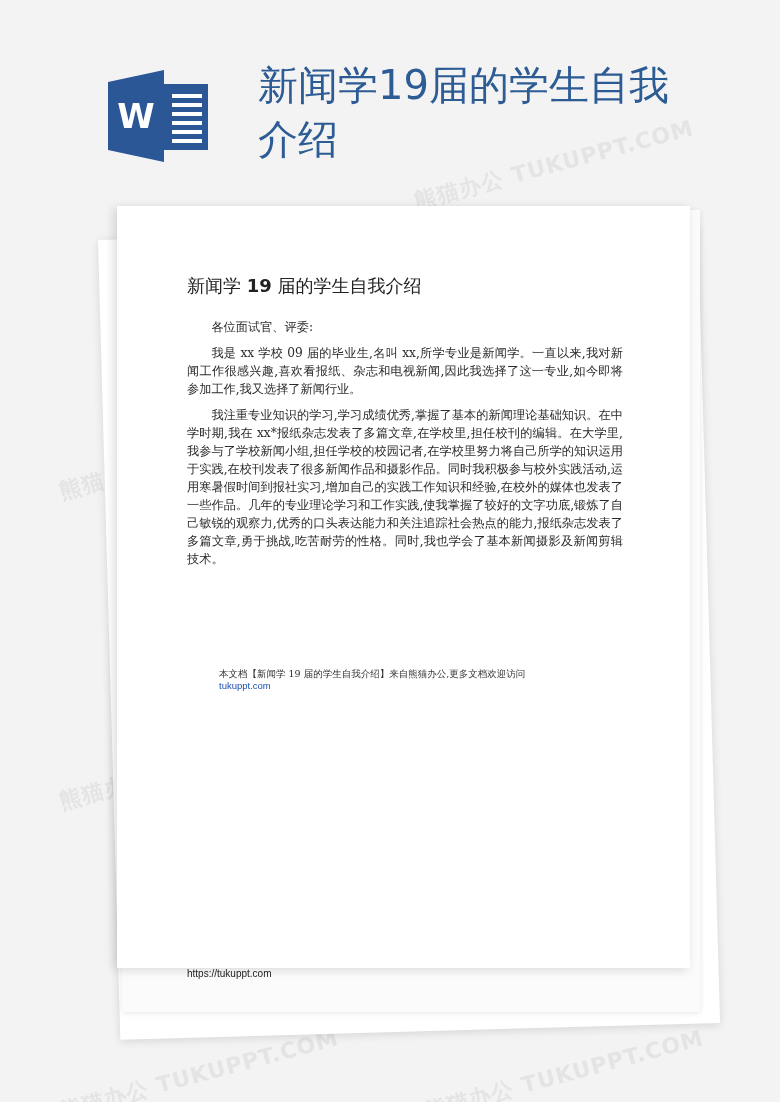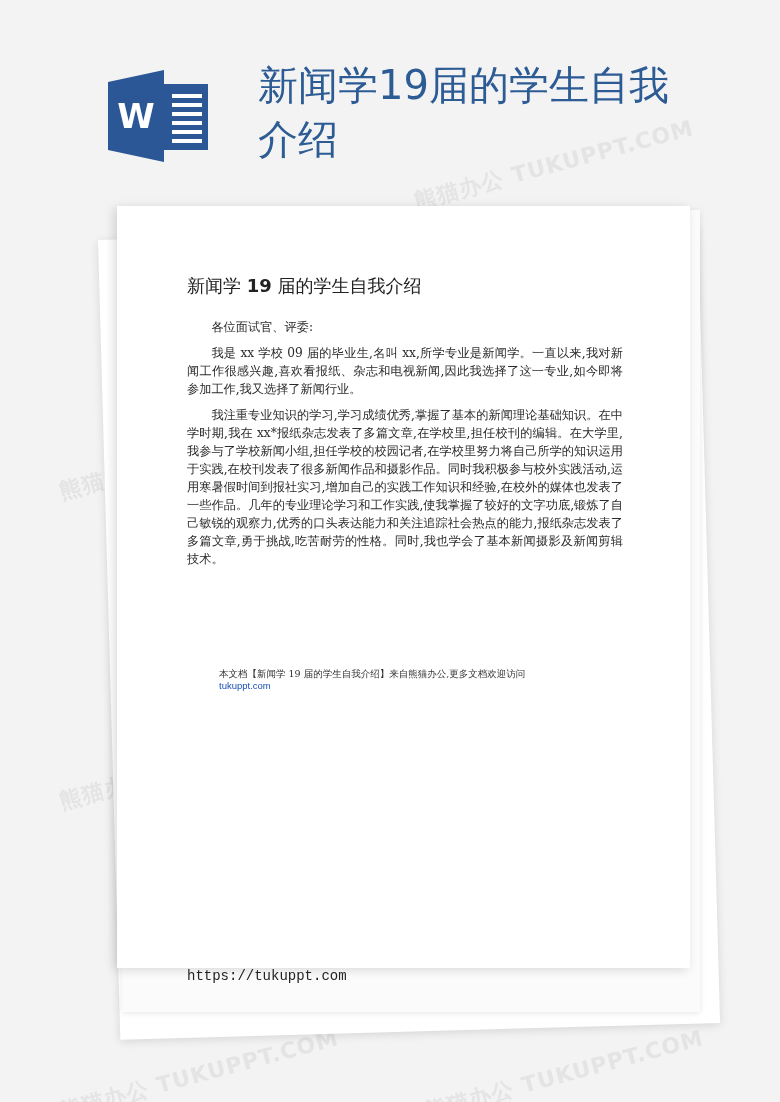--- a/index.html
+++ b/index.html
@@ -41,22 +41,22 @@
   .body-text {
     position:absolute; left:70px; top:112px; width:436px;
     font-size:12.2px; line-height:18px; color:#2b2b2b;
   }
   .body-text p { margin:0 0 8px 0; text-indent:2em; text-align:justify; }
   .footer-note {
     position:absolute; left:70px; top:462px; font-size:9.5px; color:#333; line-height:12px;margin-left:32px;
   }
   .footer-link { color:#1a4fb5; font-family:"Liberation Sans", sans-serif; }
   .page-url {
-    position:absolute; left:70px; top:762px; font-size:14px; color:#222;
-    font-family:Liberation Mono, monospace;
+    position:absolute; left:70px; top:762px; font-size:10px; color:#222;
+    font-family:Liberation Sans, sans-serif;
   }
 </style>
 </head>
 <body>
 
 <div class="watermark" style="left:410px;top:150px;">熊猫办公 TUKUPPT.COM</div>
 <div class="watermark" style="left:55px;top:440px;">熊猫办公 TUKUPPT.COM</div>
 <div class="watermark" style="left:420px;top:430px;">熊猫办公 TUKUPPT.COM</div>
 <div class="watermark" style="left:55px;top:750px;">熊猫办公 TUKUPPT.COM</div>
 <div class="watermark" style="left:420px;top:750px;">熊猫办公 TUKUPPT.COM</div>

